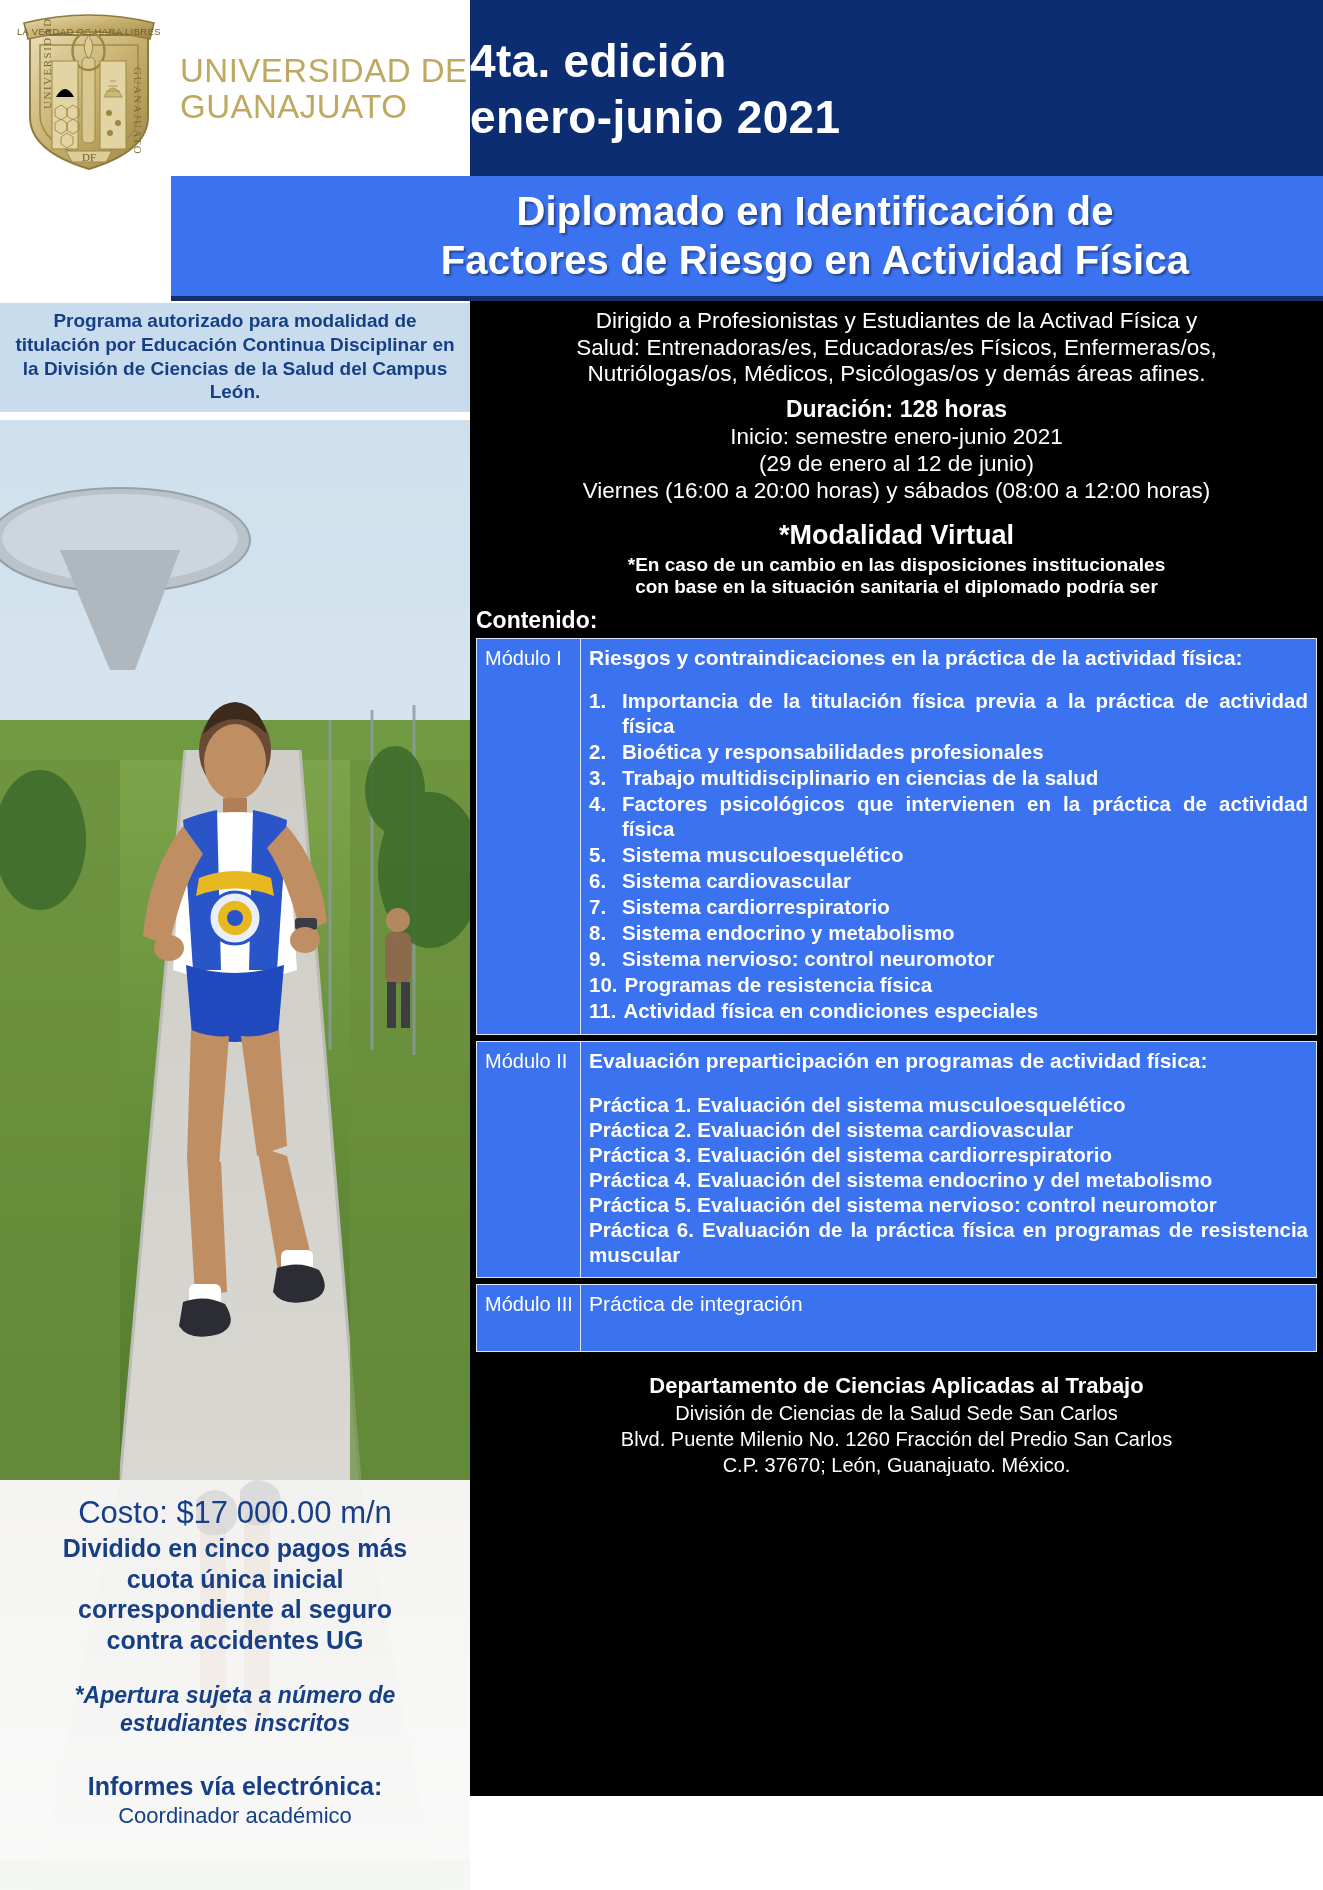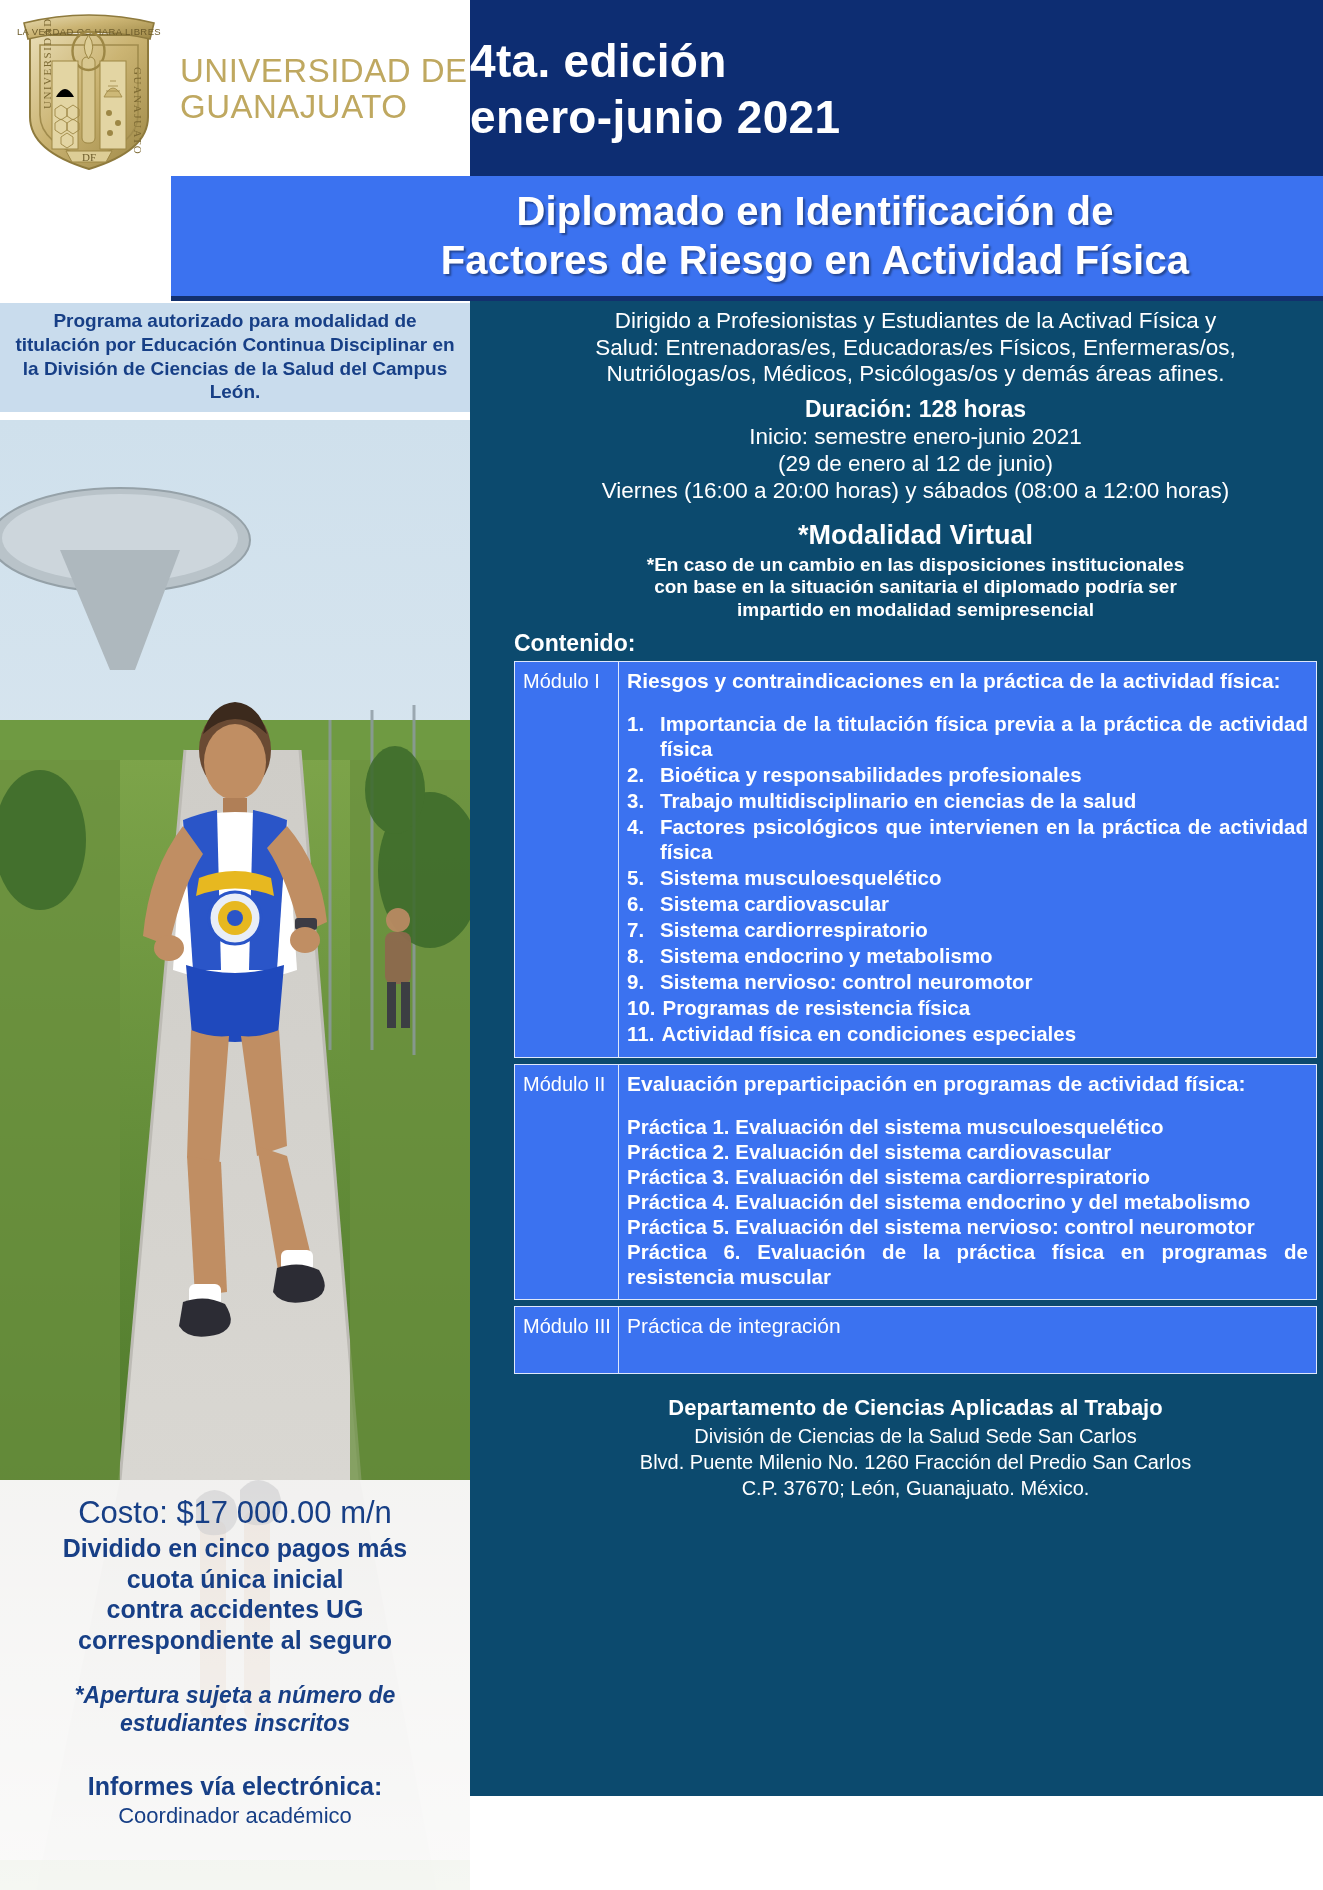--- a/index.html
+++ b/index.html
@@ -73,22 +73,21 @@
   .cost-title { font-size:31px; font-weight:400; line-height:1.2; margin-bottom:2px; }
   .cost-lines { font-size:25px; font-weight:600; line-height:1.22; }
   .cost-note { font-size:23px; font-weight:700; font-style:italic; line-height:1.22; margin-top:26px; }
   .informes { font-size:25px; font-weight:600; line-height:1.22; margin-top:34px; }
   .email { font-size:27px; font-weight:700; line-height:1.22; margin-top:30px; }
   .coord { font-size:22px; font-weight:400; line-height:1.25; }
 
   
   .right-col {
     position:absolute; left:470px; top:296px; width:853px; height:1500px;
-    background:#0c4a6e;
-    padding-left:38px;
+    background:#000000;
   }
   .intro {
     color:#fff; text-align:center; padding:12px 6px 0 6px;
     font-size:22.5px; line-height:1.18; font-weight:400;
   }
   .duracion { font-weight:700; font-size:23px; margin-top:8px; }
   .sched { font-size:22.5px; line-height:1.2; }
   .modalidad { font-size:27px; font-weight:700; margin-top:16px; }
   .disclaim { font-size:19px; font-weight:700; line-height:1.2; margin-top:2px; padding:0 14px; }
   .contenido {
@@ -283,22 +282,22 @@
           </g>
           <path d="M196 20 q18 -20 38 0 q10 24 -10 34 q-28 6 -28 -16 z" fill="#3c3c45" opacity=".55"></path>
           <path d="M240 10 q18 -20 38 0 q10 24 -10 34 q-28 6 -28 -16 z" fill="#3c3c45" opacity=".55"></path>
         </svg>
       </div>
       <div class="cost-fade"></div>
       <div class="cost-text">
         <div class="cost-title">Costo: $17 000.00 m/n</div>
         <div class="cost-lines">Dividido en cinco pagos  más</div>
         <div class="cost-lines">cuota única inicial</div>
+        <div class="cost-lines">correspondiente al seguro</div>
         <div class="cost-lines">contra accidentes UG</div>
-        <div class="cost-lines">correspondiente al seguro</div>
         <div class="cost-note">*Apertura sujeta a número de</div>
         <div class="cost-note" style="margin-top:0">estudiantes inscritos</div>
         <div class="informes">Informes vía electrónica:</div>
         <div class="coord">Coordinador académico</div>
 
       </div>
     </div>
   </div>
 
   <div class="right-col">
@@ -307,21 +306,20 @@
       <div>Dirigido a Profesionistas y Estudiantes de la Activad Física y</div>
       <div>Salud: Entrenadoras/es, Educadoras/es Físicos, Enfermeras/os,</div>
       <div>Nutriólogas/os, Médicos, Psicólogas/os y demás áreas afines.</div>
       <div class="duracion">Duración: 128 horas</div>
       <div class="sched">Inicio: semestre enero-junio 2021</div>
       <div class="sched">(29 de enero al 12 de junio)</div>
       <div class="sched">Viernes (16:00 a 20:00 horas) y sábados (08:00 a 12:00 horas)</div>
       <div class="modalidad">*Modalidad Virtual</div>
       <div class="disclaim">*En caso de un cambio en las disposiciones institucionales</div>
       <div class="disclaim" style="margin-top:0">con base en la situación sanitaria el diplomado podría ser</div>
-      <div class="disclaim" style="margin-top:0">impartido en modalidad semipresencial</div>
     </div>
 
     <div class="contenido">Contenido:</div>
 
     <div class="mod-wrap">
 
       <div class="mod-row">
         <div class="mod-label">Módulo I</div>
         <div class="mod-body">
           <div class="mod-head">Riesgos y contraindicaciones en la práctica de la actividad física:</div>

